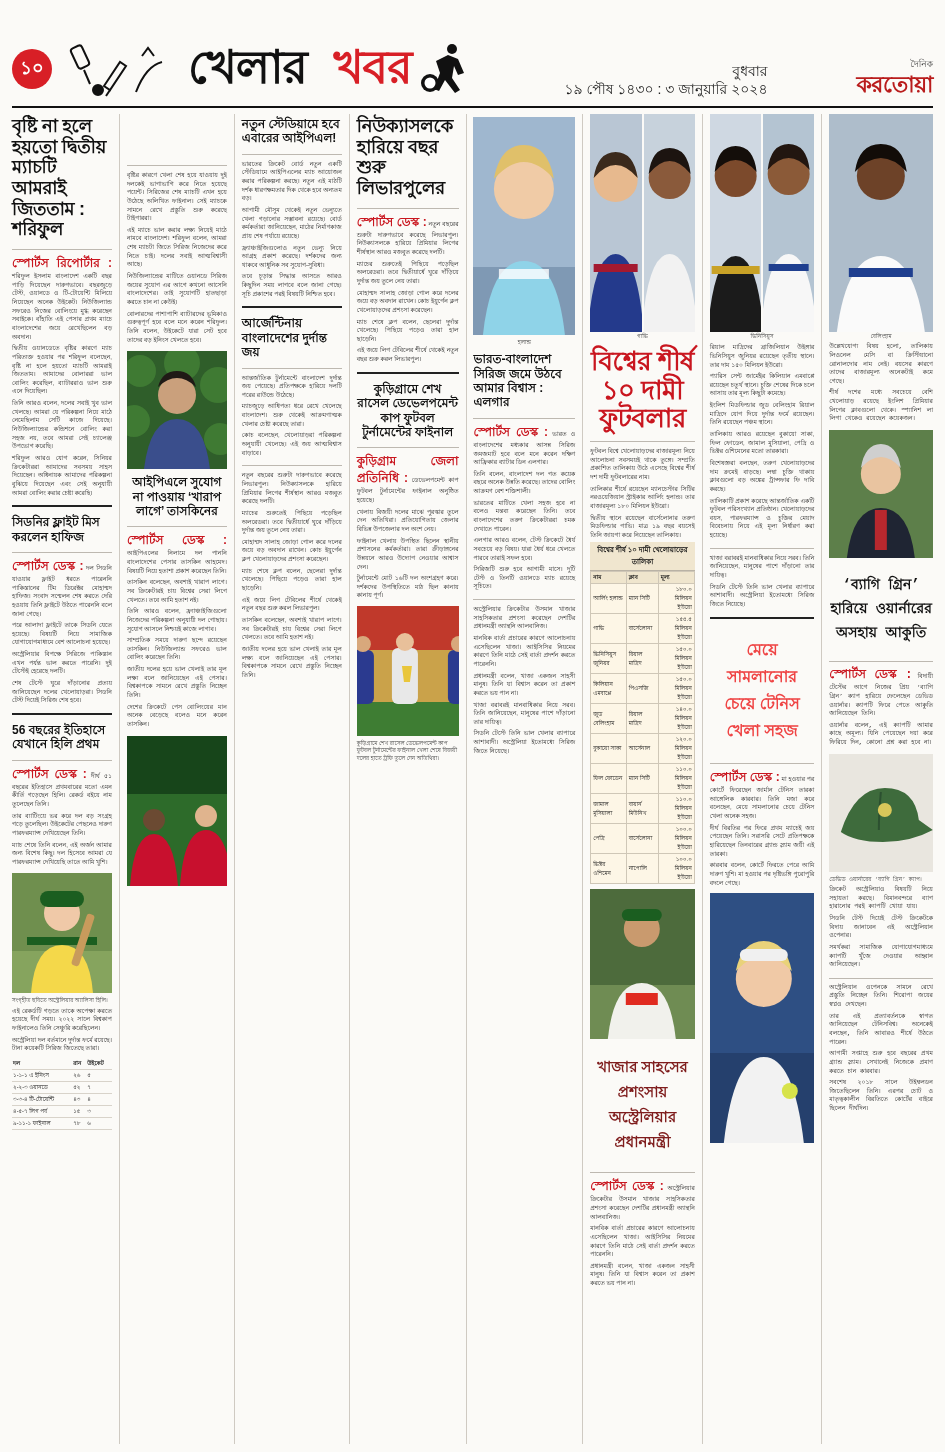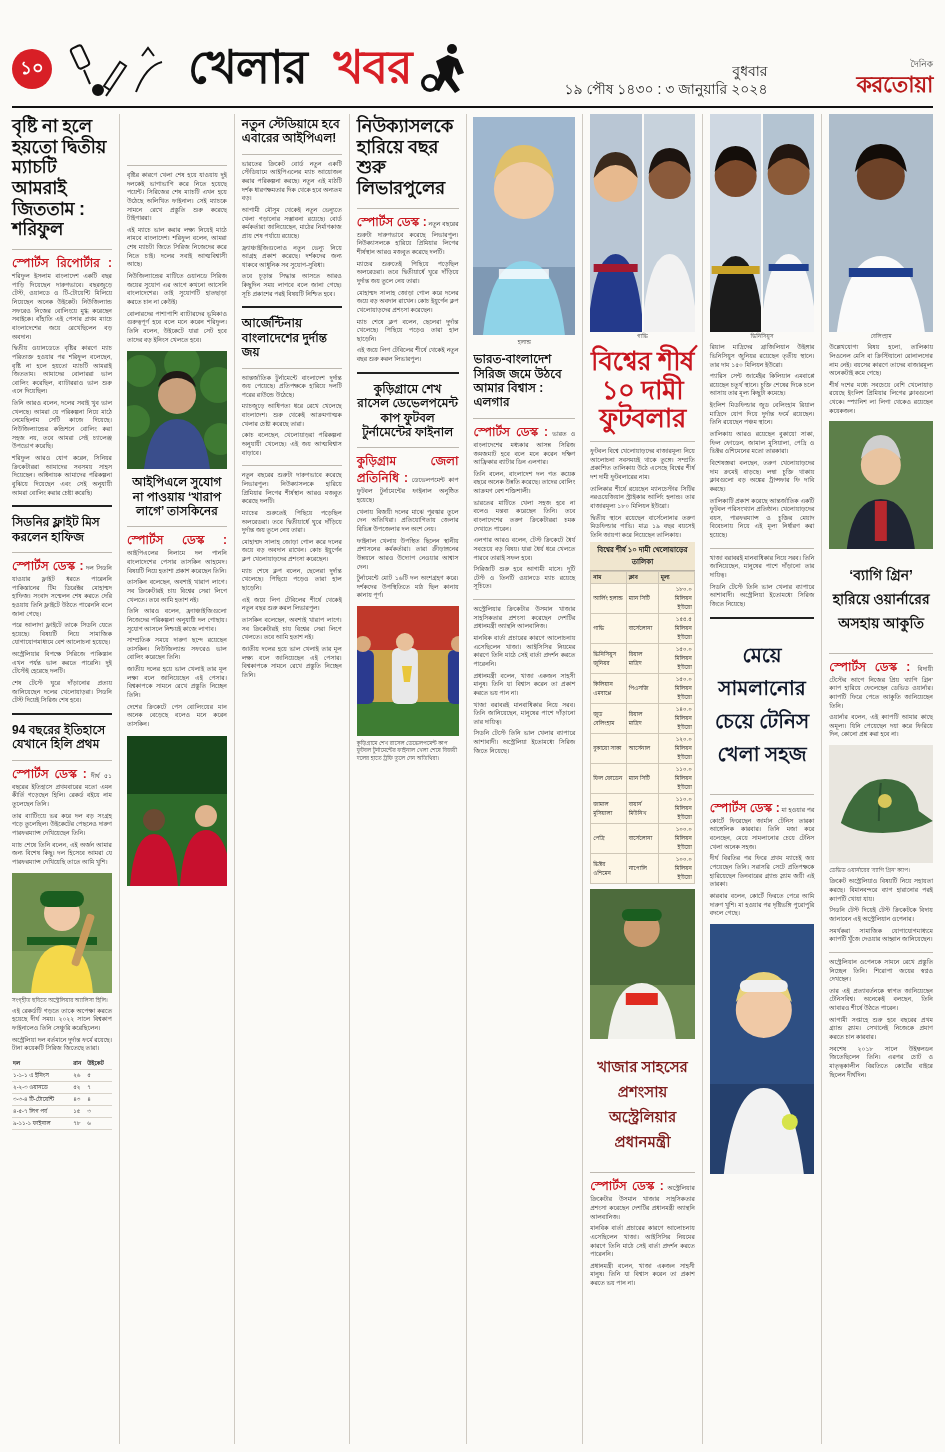--- a/index.html
+++ b/index.html
@@ -27,21 +27,21 @@
   
   .body-grid{display:flex;gap:7px;margin-top:6px;height:1330px;}
   .col{display:flex;flex-direction:column;}
   .c1{width:108px;}
   .c2{width:108px;}
   .c3{width:108px;}
   .c4{width:110px;}
   .c5{width:110px;}
   .c6{width:113px;}
   .c7{width:113px;}
-  .c8{width:112px;}
+  .c8{width:112px;font-family:Liberation Mono, monospace;}
 
   .rule-v{width:1px;background:#cfcac2;align-self:stretch;}
 
   h2.headline{font-size:18px;line-height:1.15;font-weight:bold;margin:2px 0 4px 0;color:#111;letter-spacing:-0.3px;}
   h3.subhead{font-size:12px;line-height:1.2;font-weight:bold;margin:3px 0 3px 0;}
   .kicker{font-size:12px;font-weight:bold;color:#c9161f;}
   p.body{font-size:6.1px;line-height:1.42;text-align:justify;margin:0 0 3px 0;color:#222;}
   .hr{height:1px;background:#bdb8b0;margin:5px 0;}
   .hr-thick{height:2px;background:#222;margin:5px 0;}
 
@@ -135,21 +135,21 @@
       <div class="hr"></div>
       <p class="body">
         <span class="kicker">স্পোর্টস ডেস্ক :</span>
         <span>দল সিডনি যাওয়ার ফ্লাইট ধরতে পারেননি পাকিস্তানের টিম ডিরেক্টর মোহাম্মদ হাফিজ। সংবাদ সম্মেলন শেষ করতে দেরি হওয়ায় তিনি ফ্লাইটে উঠতে পারেননি বলে জানা গেছে।</span>
       </p>
       <p class="body">পরে আলাদা ফ্লাইটে তাকে সিডনি যেতে হয়েছে। বিষয়টি নিয়ে সামাজিক যোগাযোগমাধ্যমে বেশ আলোচনা হয়েছে।</p>
       <p class="body">অস্ট্রেলিয়ার বিপক্ষে সিরিজে পাকিস্তান এখন পর্যন্ত ভাল করতে পারেনি। দুই টেস্টেই হেরেছে দলটি।</p>
       <p class="body">শেষ টেস্টে ঘুরে দাঁড়ানোর প্রত্যয় জানিয়েছেন দলের খেলোয়াড়রা। সিডনি টেস্ট দিয়েই সিরিজ শেষ হবে।</p>
 
       <div class="hr-thick"></div>
-      <h3 class="subhead">94 বছরের ইতিহাসে যেখানে হিলি প্রথম</h3>
+      <h3 class="subhead">56 বছরের ইতিহাসে যেখানে হিলি প্রথম</h3>
       <div class="hr"></div>
       <p class="body">
         <span class="kicker">স্পোর্টস ডেস্ক :</span>
         <span>দীর্ঘ ৫১ বছরের ইতিহাসে প্রথমবারের মতো এমন কীর্তি গড়েছেন হিলি। রেকর্ড বইয়ে নাম তুলেছেন তিনি।</span>
       </p>
       <p class="body">তার ব্যাটিংয়ে ভর করে দল বড় সংগ্রহ গড়ে তুলেছিল। উইকেটের পেছনেও দারুণ পারফরম্যান্স দেখিয়েছেন তিনি।</p>
       <p class="body">ম্যাচ শেষে তিনি বলেন, এই অর্জন আমার জন্য বিশেষ কিছু। দল হিসেবে আমরা যে পারফরম্যান্স দেখিয়েছি তাতে আমি খুশি।</p>
 
       <div class="photo" style="height:120px">
         <svg viewBox="0 0 110 120" class="photoimg" preserveAspectRatio="xMidYMid slice" aria-hidden="true">
@@ -503,21 +503,21 @@
       <p class="body">ইংলিশ মিডফিল্ডার জুড বেলিংহাম রিয়াল মাদ্রিদে যোগ দিয়ে দুর্দান্ত ফর্মে রয়েছেন। তিনি রয়েছেন পঞ্চম স্থানে।</p>
       <p class="body">তালিকায় আরও রয়েছেন বুকায়ো সাকা, ফিল ফোডেন, জামাল মুসিয়ালা, পেদ্রি ও ভিক্টর ওশিমেনের মতো তারকারা।</p>
       <p class="body">বিশেষজ্ঞরা বলছেন, তরুণ খেলোয়াড়দের দাম ক্রমেই বাড়ছে। লম্বা চুক্তি থাকায় ক্লাবগুলো বড় অঙ্কের ট্রান্সফার ফি দাবি করছে।</p>
       <p class="body">তালিকাটি প্রকাশ করেছে আন্তর্জাতিক একটি ফুটবল পরিসংখ্যান প্রতিষ্ঠান। খেলোয়াড়দের বয়স, পারফরম্যান্স ও চুক্তির মেয়াদ বিবেচনায় নিয়ে এই মূল্য নির্ধারণ করা হয়েছে।</p>
 
       <div class="hr"></div>
       <p class="body">খাজা বরাবরই মানবাধিকার নিয়ে সরব। তিনি জানিয়েছেন, মানুষের পাশে দাঁড়ানো তার দায়িত্ব।</p>
       <p class="body">সিডনি টেস্টে তিনি ভাল খেলার ব্যাপারে আশাবাদী। অস্ট্রেলিয়া ইতোমধ্যে সিরিজ জিতে নিয়েছে।</p>
 
       <div class="hr-thick"></div>
-      <h2 class="subhead center-head" style="font-size:20px;color:#0f172a">মেয়ে সামলানোর চেয়ে টেনিস খেলা সহজ</h2>
+      <h2 class="subhead center-head" style="font-size:16px;color:#ef4444">মেয়ে সামলানোর চেয়ে টেনিস খেলা সহজ</h2>
       <div class="hr"></div>
       <p class="body">
         <span class="kicker">স্পোর্টস ডেস্ক :</span>
         <span>মা হওয়ার পর কোর্টে ফিরেছেন জার্মান টেনিস তারকা আঙ্গেলিক কারবার। তিনি মজা করে বলেছেন, মেয়ে সামলানোর চেয়ে টেনিস খেলা অনেক সহজ।</span>
       </p>
       <p class="body">দীর্ঘ বিরতির পর ফিরে প্রথম ম্যাচেই জয় পেয়েছেন তিনি। সরাসরি সেটে প্রতিপক্ষকে হারিয়েছেন তিনবারের গ্র্যান্ড স্ল্যাম জয়ী এই তারকা।</p>
       <p class="body">কারবার বলেন, কোর্টে ফিরতে পেরে আমি দারুণ খুশি। মা হওয়ার পর দৃষ্টিভঙ্গি পুরোপুরি বদলে গেছে।</p>
 
       <div class="photo" style="height:250px;margin-top:3px">
         <svg viewBox="0 0 113 250" class="photoimg" preserveAspectRatio="xMidYMid slice" aria-hidden="true">

